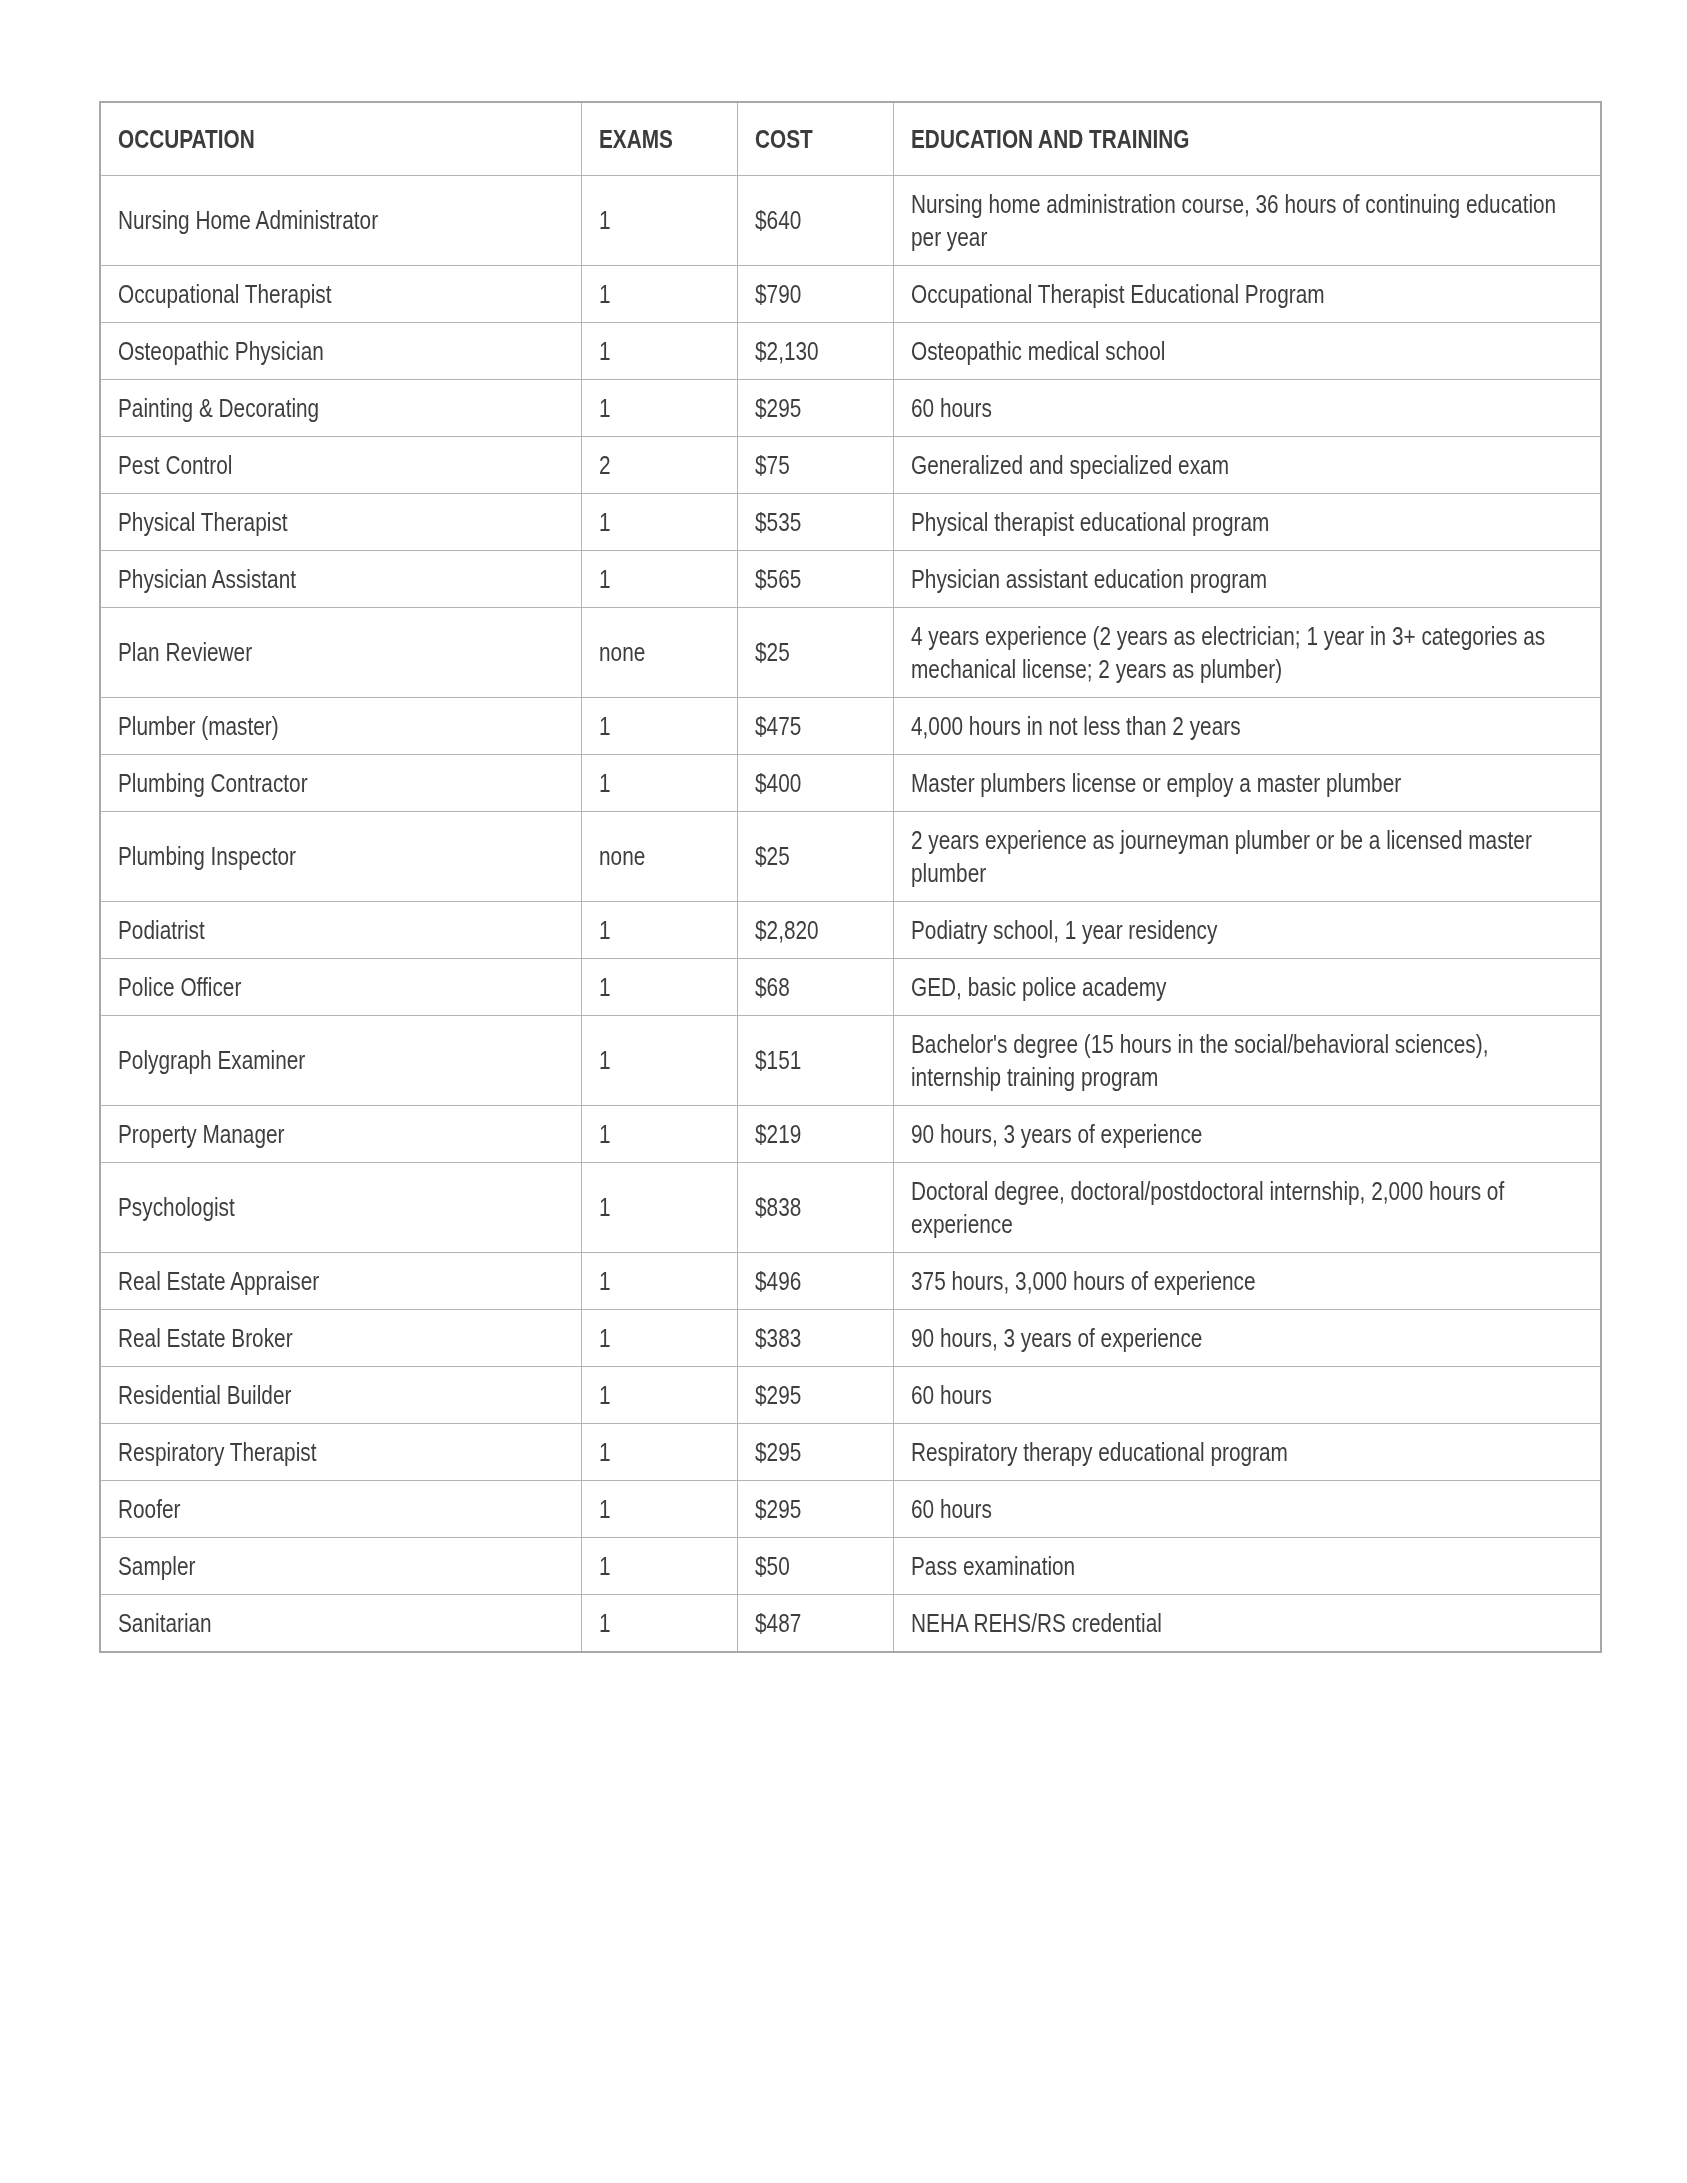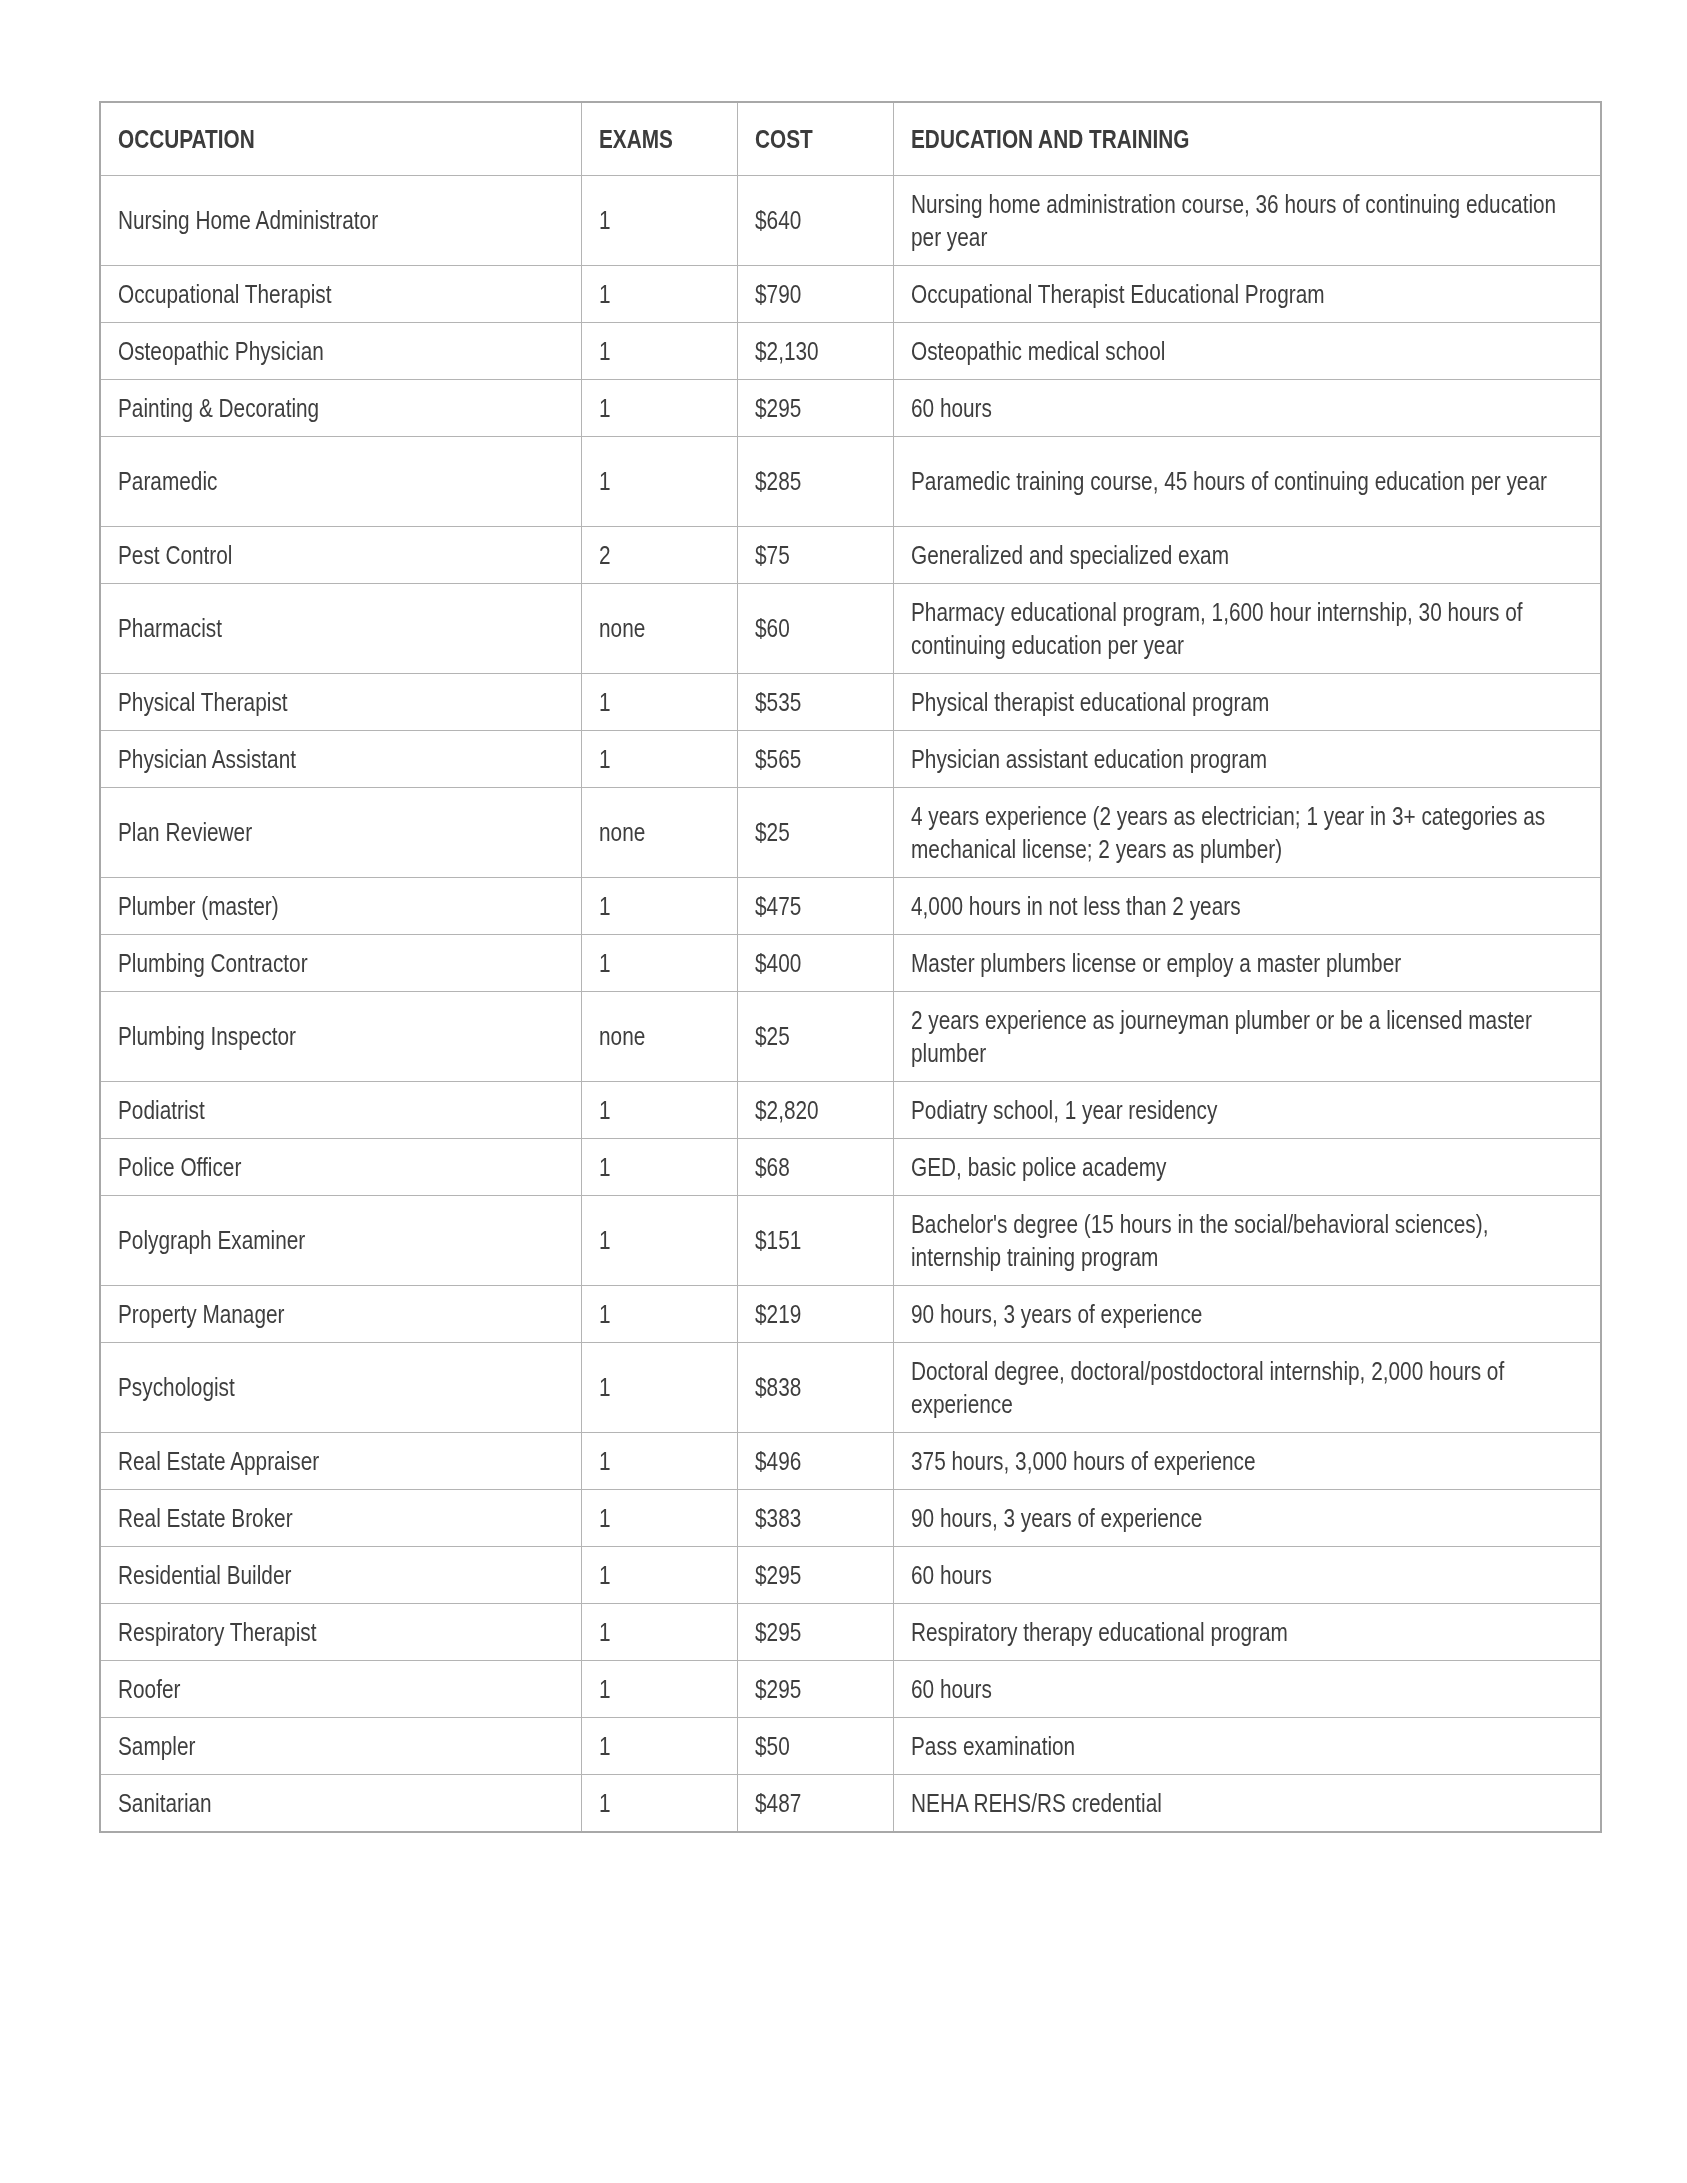--- a/index.html
+++ b/index.html
@@ -54,41 +54,25 @@
         <td><span class="t">1</span></td>
         <td><span class="t">$2,130</span></td>
         <td><span class="t">Osteopathic medical school</span></td>
       </tr>
       <tr>
         <td><span class="t">Painting &amp; Decorating</span></td>
         <td><span class="t">1</span></td>
         <td><span class="t">$295</span></td>
         <td><span class="t">60 hours</span></td>
       </tr>
-      <tr class="two">
-        <td><span class="t">Paramedic</span></td>
-        <td><span class="t">1</span></td>
-        <td><span class="t">$285</span></td>
-        <td>
-          <span class="w">Paramedic training course, 45 hours of continuing education per year</span>
-        </td>
-      </tr>
       <tr>
         <td><span class="t">Pest Control</span></td>
         <td><span class="t">2</span></td>
         <td><span class="t">$75</span></td>
         <td><span class="t">Generalized and specialized exam</span></td>
-      </tr>
-      <tr class="two">
-        <td><span class="t">Pharmacist</span></td>
-        <td><span class="t">none</span></td>
-        <td><span class="t">$60</span></td>
-        <td>
-          <span class="w">Pharmacy educational program, 1,600 hour internship, 30 hours of continuing education per year</span>
-        </td>
       </tr>
       <tr>
         <td><span class="t">Physical Therapist</span></td>
         <td><span class="t">1</span></td>
         <td><span class="t">$535</span></td>
         <td><span class="t">Physical therapist educational program</span></td>
       </tr>
       <tr>
         <td><span class="t">Physician Assistant</span></td>
         <td><span class="t">1</span></td>

